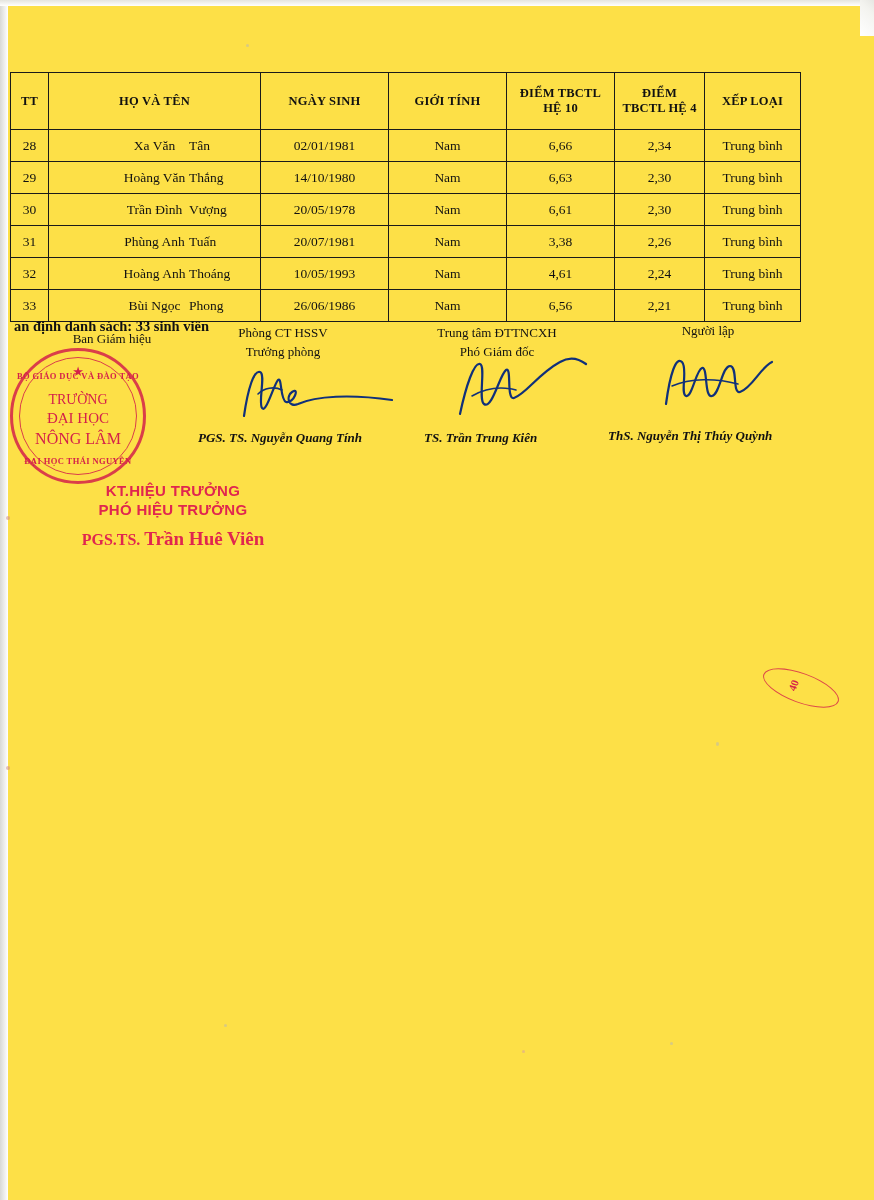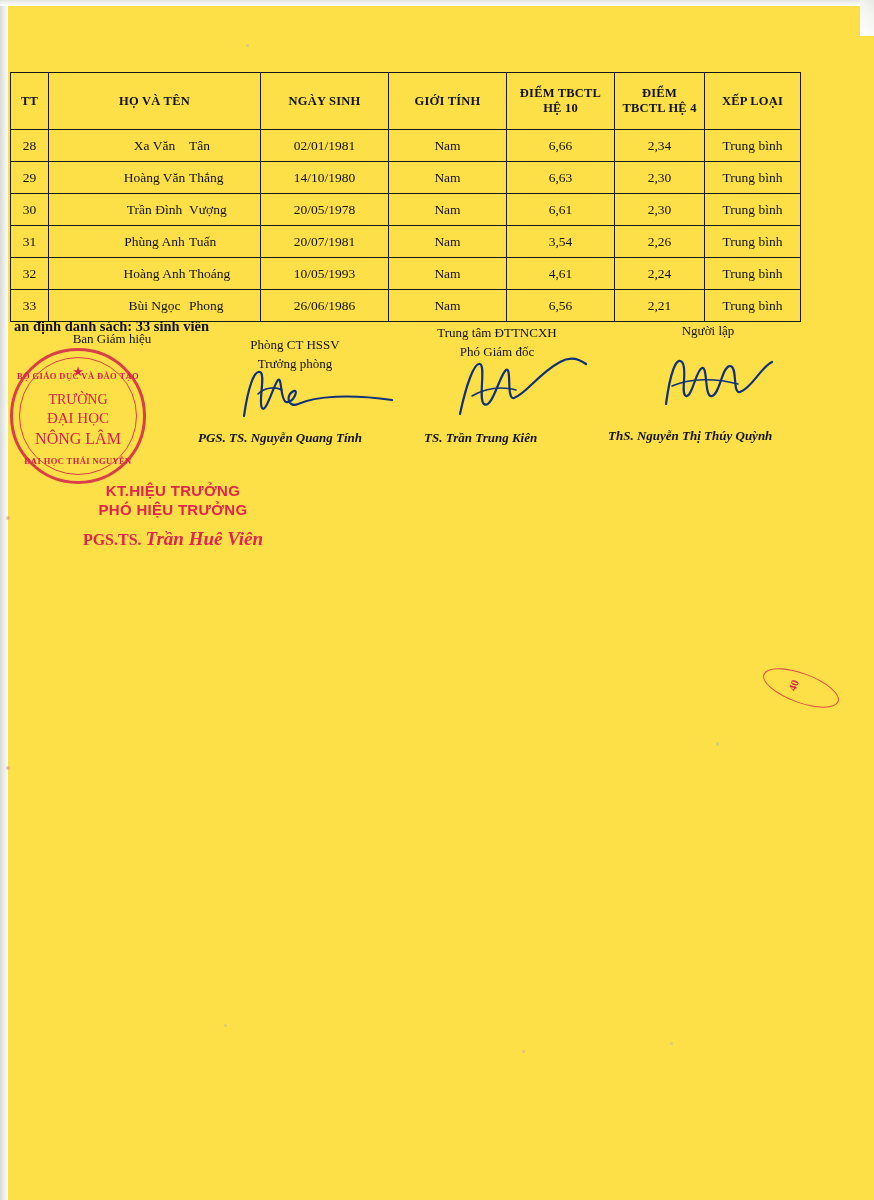--- a/index.html
+++ b/index.html
@@ -122,21 +122,21 @@
   .sig-block .title-2 { font-weight: normal; }
   .sig-name {
     position: absolute;
     font-style: italic;
     font-weight: bold;
     font-size: 13px;
     white-space: nowrap;
   }
 
   #sig-bgh  { left: 22px;  top: 330px; width: 180px; }
-  #sig-hssv { left: 200px; top: 324px; width: 190px; margin-top: 12px; }
+  #sig-hssv { left: 188px; top: 324px; width: 190px; }
   #sig-dt   { left: 392px; top: 324px; width: 210px; }
   #sig-np   { left: 628px; top: 322px; width: 160px; }
 
   #name-hssv { left: 198px; top: 430px; }
   #name-dt   { left: 424px; top: 430px; }
   #name-np   { left: 608px; top: 428px; }
 
   
   .scribble { position: absolute; }
   #scribble-hssv { left: 230px; top: 358px; }
@@ -205,21 +205,20 @@
     color: #e0264f;
     font-family: "Liberation Sans", sans-serif;
   }
   #red-sign .l1 { font-size: 15px; font-weight: bold; letter-spacing: .3px; }
   #red-sign .l2 { font-size: 15px; font-weight: bold; letter-spacing: .3px; margin-top: 2px;}
   #red-sign .l3 {
     font-size: 16px; font-weight: bold; margin-top: 10px;
     font-family: "Liberation Serif", serif;
   }
   #red-sign .l3 .script {
-    font-style: italic;
     font-size: 19px;
     margin-left: 4px;
   }
 
   
   #red-mark-br {
     position: absolute;
     left: 786px;
     top: 648px;
     width: 30px;
@@ -335,21 +334,21 @@
           <td class="rank">Trung bình</td>
         </tr>
         <tr>
           <td class="stt">31</td>
           <td class="name">
             <span>Phùng Anh</span>
             <span class="given">Tuấn</span>
           </td>
           <td class="dob">20/07/1981</td>
           <td class="sex">Nam</td>
-          <td class="g10">3,54</td>
+          <td class="g10">3,38</td>
           <td class="g4">2,26</td>
           <td class="rank">Trung bình</td>
         </tr>
         <tr>
           <td class="stt">32</td>
           <td class="name">
             <span>Hoàng Anh</span>
             <span class="given">Thoáng</span>
           </td>
           <td class="dob">10/05/1993</td>

